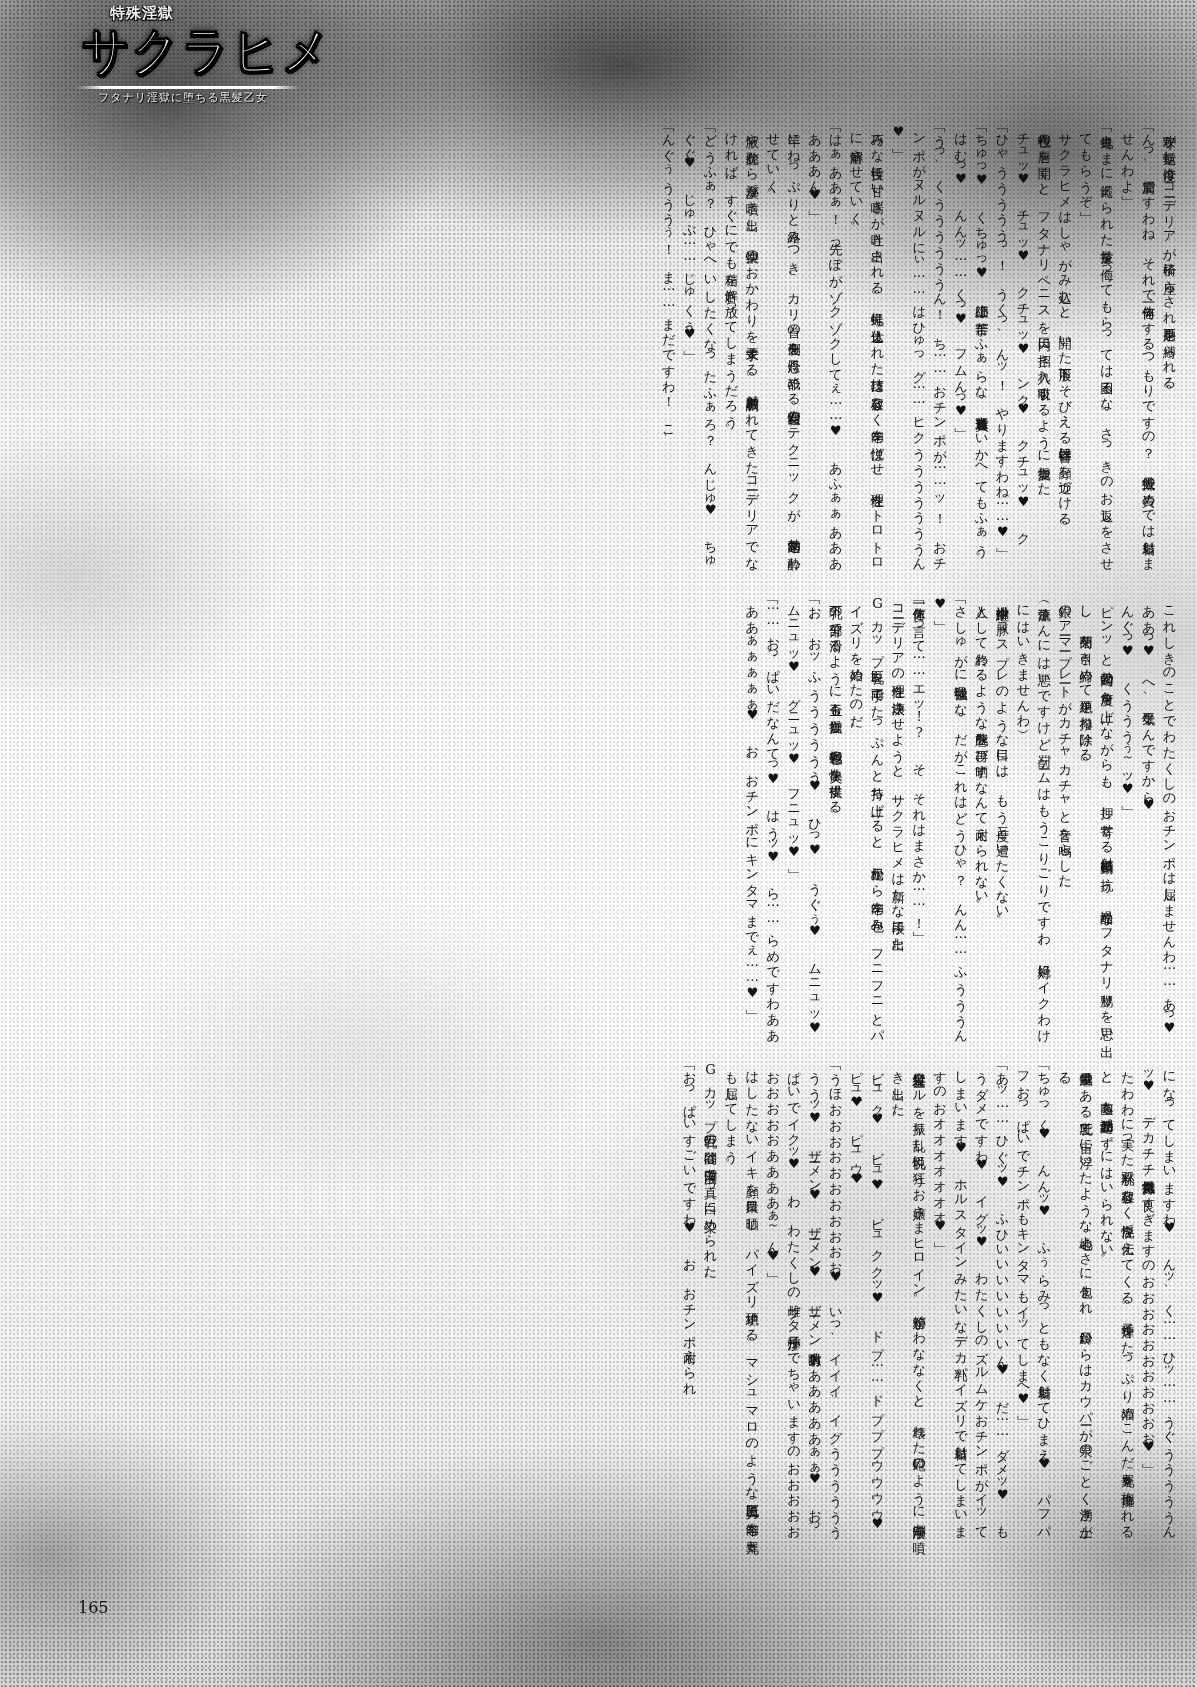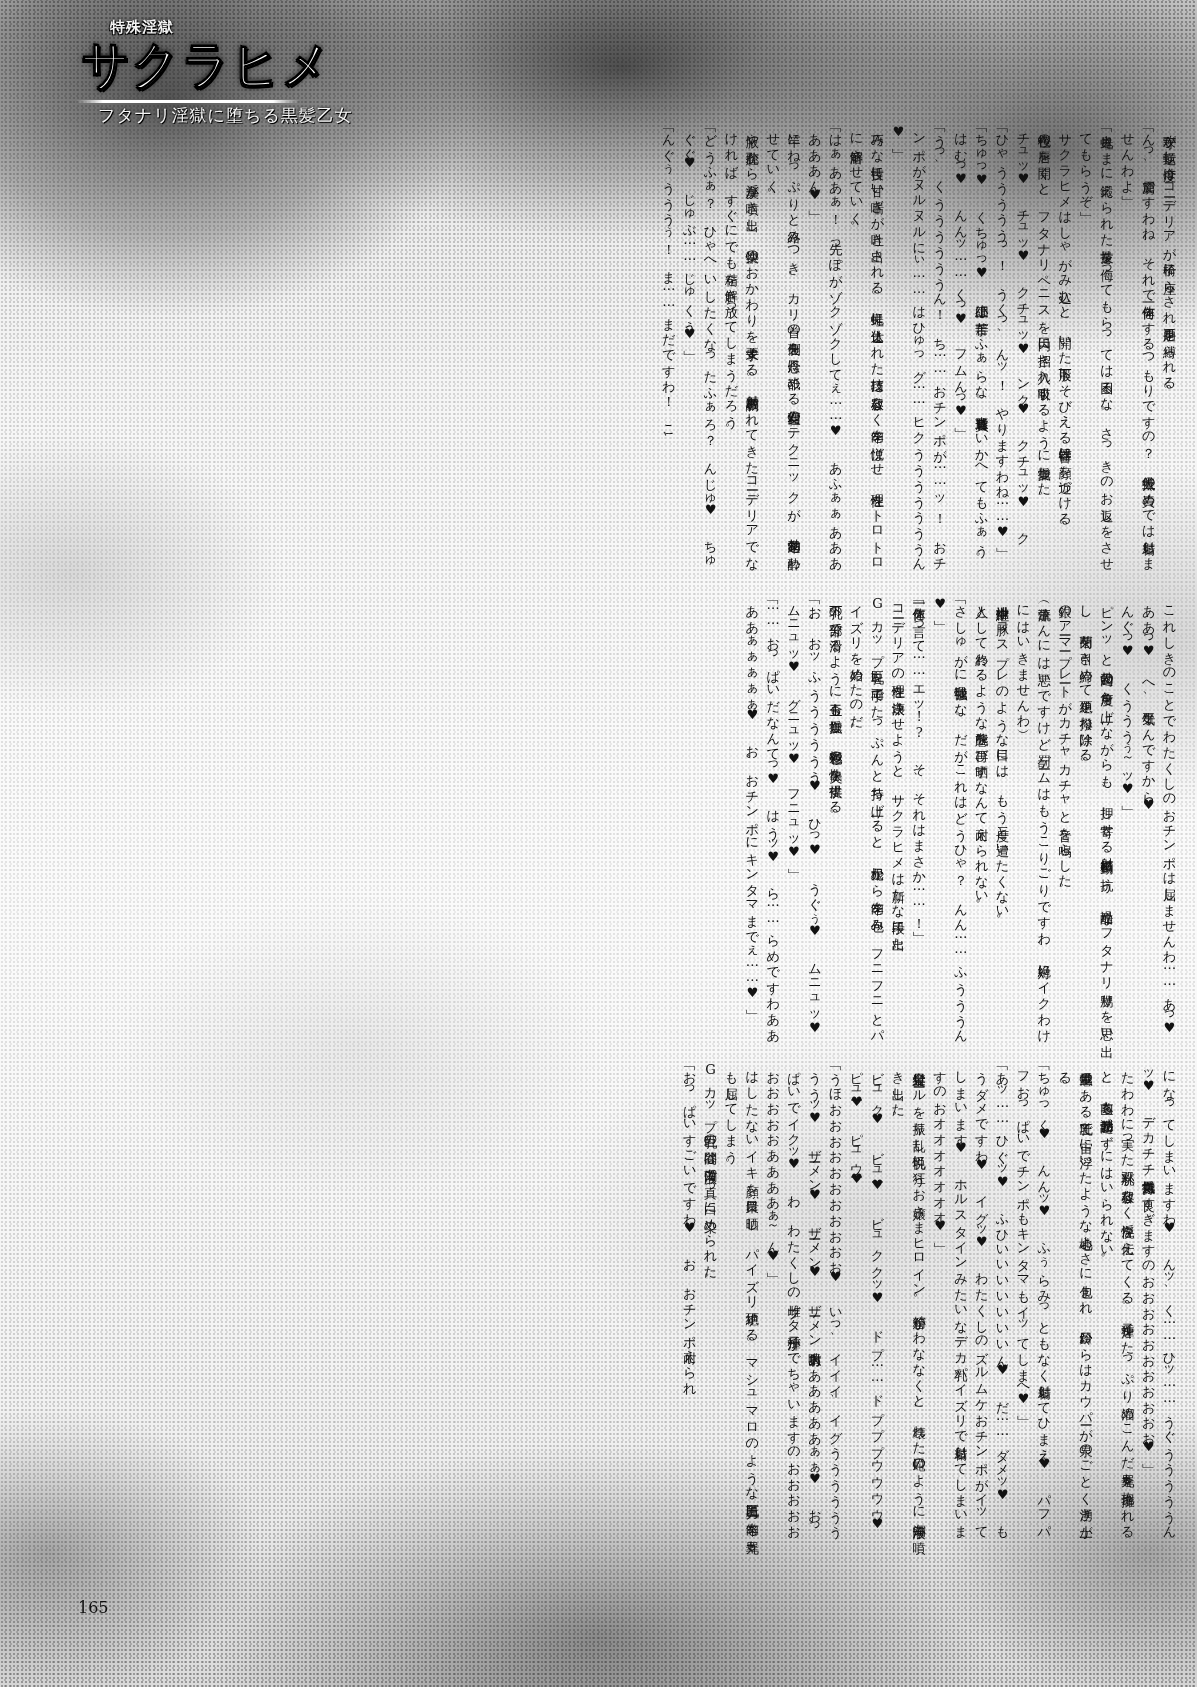--- a/index.html
+++ b/index.html
@@ -45,21 +45,21 @@
   #wash {
     position: absolute;
     inset: 0;
     background: linear-gradient(180deg, rgba(255,255,255,0.05) 0%, rgba(255,255,255,0.55) 22%, rgba(255,255,255,0.70) 55%, rgba(255,255,255,0.45) 85%, rgba(255,255,255,0.05) 100%);
   }
 
   
   #logo {
     position: absolute;
     left: 72px;
-    top: 16px;
+    top: 2px;
     width: 232px;
     height: 108px;
     z-index: 6;
   }
   #logo .lg-top {
     position: absolute;
     left: 38px; top: 2px;
     font-family: "DejaVu Serif", serif;
     font-size: 15px;
     font-weight: bold;
@@ -84,21 +84,21 @@
   #logo .lg-bar {
     position: absolute;
     left: 4px; top: 84px;
     width: 224px; height: 3px;
     background: linear-gradient(90deg, rgba(255,255,255,0) 0%, #ffffff 12%, #ffffff 88%, rgba(255,255,255,0) 100%);
   }
   #logo .lg-sub {
     position: absolute;
     left: 26px; top: 88px;
     font-family: "DejaVu Serif", serif;
-    font-size: 17px;
+    font-size: 11px;
     color: #f5f5f5;
     letter-spacing: 1px;
     white-space: nowrap;
     text-shadow: 0 0 3px #000, 1px 1px 0 #000;
     text-align: right;
   }
 
   
   .tcol {
     position: absolute;

